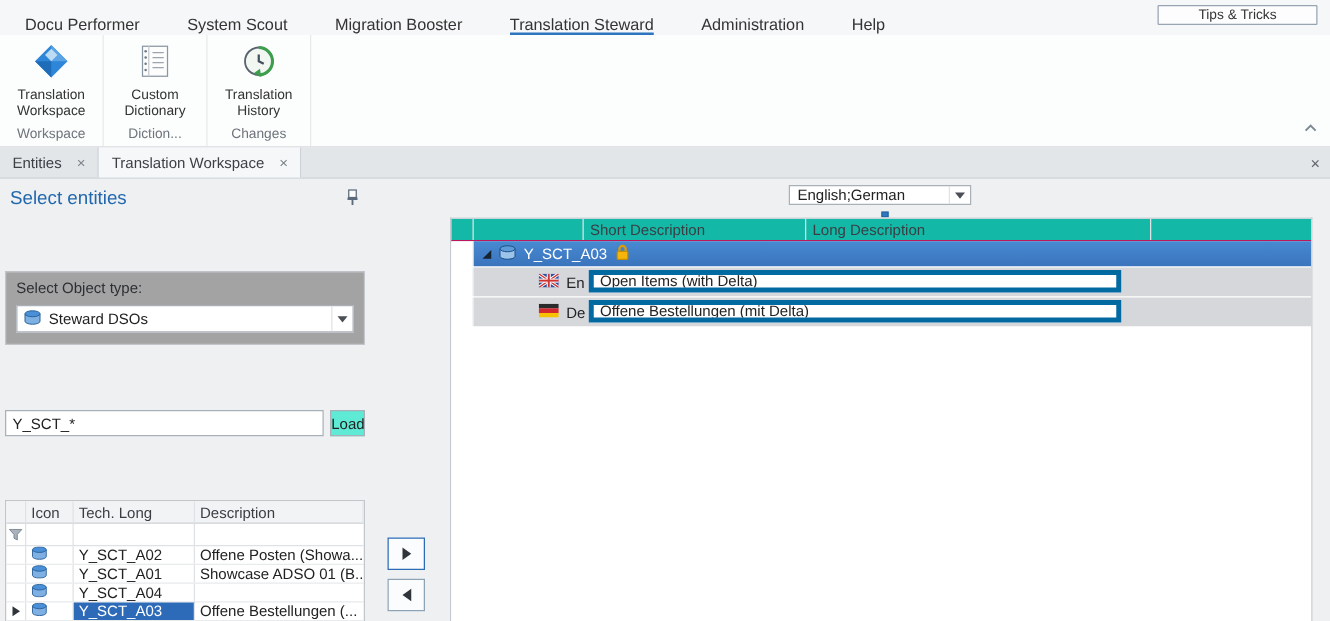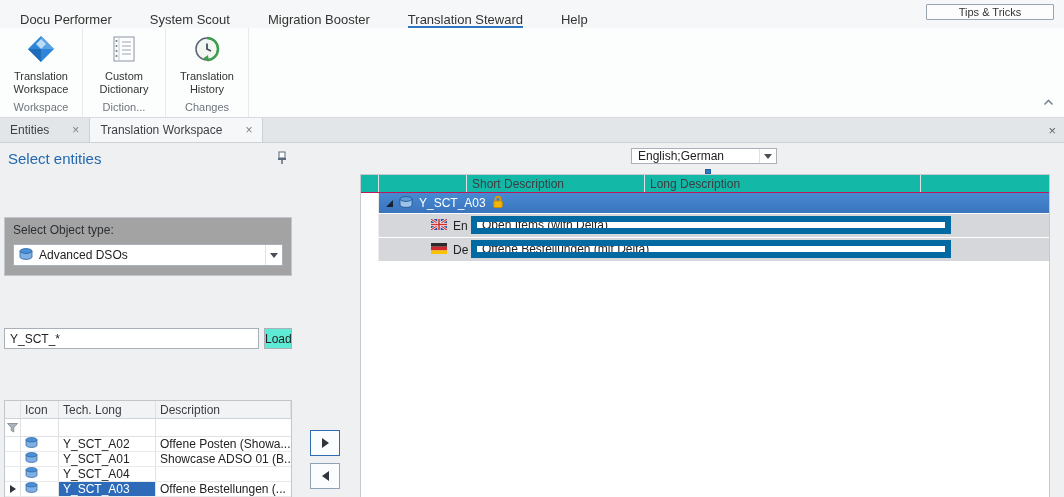--- a/index.html
+++ b/index.html
@@ -16,21 +16,21 @@
   .ribbon { height:90px; background:#fcfdfd; border-bottom:1px solid #d7dade; display:flex; position:relative; }
   .ribbon-group { display:flex; flex-direction:column; border-right:1px solid #e7e9eb; }
   .rg-buttons { flex:1; display:flex; padding:4px 7px 0 7px; }
   .big-btn { width:68px; display:flex; flex-direction:column; align-items:center; gap:3px; padding-top:2px; }
   .big-btn .btn-label { font-size:11px; line-height:13px; text-align:center; color:#333; width:66px; }
   .rg-caption { height:16px; font-size:11px; color:#6f757c; text-align:center; padding-bottom:2px; }
   .ribbon-collapse { position:absolute; right:10px; bottom:8px; cursor:default; }
 
   
   .doc-tabs { height:25px; background:#e3e6e9; border-bottom:1px solid #cdd1d5; display:flex; position:relative; }
-  .doc-tab { display:flex; align-items:center; gap:23px; padding:0 10px; font-size:12px; color:#3c3f43; border-right:1px solid #cdd1d5; cursor:default; }
+  .doc-tab { display:flex; align-items:center; gap:12px; padding:0 10px; font-size:12px; color:#3c3f43; border-right:1px solid #cdd1d5; cursor:default; }
   .doc-tab.active { background:#f6f7f9; }
   .tab-close { font-size:12px; color:#7d838a; line-height:1; }
   .bar-close { position:absolute; right:8px; top:0; bottom:0; display:flex; align-items:center; color:#5f656c; font-size:13px; }
 
   
   .main { position:absolute; top:143px; left:0; right:0; bottom:0; display:flex; background:#eef0f2; overflow:hidden; }
 
   
   .left-panel { width:296px; display:flex; flex-direction:column; position:relative;gap:46px; }
   .lp-header { height:26px; display:flex; align-items:center; padding:4px 8px 0 8px; }
@@ -87,31 +87,32 @@
   .hshort { width:178px; }
   .hlong { width:276px; }
   .hfill { flex:1; border-right:none; }
   .grid-row { display:flex; border-bottom:1px solid #fff; }
   .rg-ind { width:18px; background:#fff; border-right:1px solid #e8eaec; }
   .node-bar { flex:1; height:20px; background:linear-gradient(#478ad2,#3a74bd); display:flex; align-items:center; gap:6px; padding-left:7px; color:#fff; cursor:default; }
   .exp-glyph { width:0; height:0; border-left:7px solid transparent; border-bottom:7px solid #16222f; }
   .node-name { font-size:12px; color:#fff; }
   .tr-bar { flex:1; height:23px; background:#d5d7da; position:relative; display:flex; align-items:center; padding-left:52px; gap:6px; }
   .lang-label { font-size:12px; color:#222; }
-  .sd-input { position:absolute; left:92px; top:2px; width:480px; height:18px; border:6px solid #0369a1; background:#fff; padding:0 5px; font-family:"Liberation Sans",sans-serif; font-size:12px; color:#222; }
+  .sd-input { position:absolute; left:92px; top:2px; width:426px; height:18px; border:4px solid #0369a1; background:#fff; padding:0 5px; font-family:"Liberation Sans",sans-serif; font-size:12px; color:#222; }
   .rg-filler { flex:1; background:#fff; }
 </style>
 </head>
 <body>
 
 <div class="menubar">
   <div class="menu-item">Docu Performer</div>
   <div class="menu-item">System Scout</div>
   <div class="menu-item">Migration Booster</div>
   <div class="menu-item active">Translation Steward</div>
+  <div class="menu-item">Administration</div>
   <div class="menu-item">Help</div>
   <div class="tips-btn">Tips &amp; Tricks</div>
 </div>
 
 <div class="ribbon">
   <div class="ribbon-group">
     <div class="rg-buttons">
       <div class="big-btn">
         <span>
           <svg width="30" height="30" viewBox="0 0 30 30">
@@ -204,21 +205,21 @@
 
     <div class="groupbox">
       <div class="gb-label">Select Object type:</div>
       <div class="combo">
         <span>
           <svg width="14" height="12" viewBox="0 0 14 12">
             <path d="M1 3 v6 a6 2.4 0 0 0 12 0 v-6" fill="#7fb0e4" stroke="#2a6099" stroke-width="0.8"></path>
             <ellipse cx="7" cy="3" rx="6" ry="2.4" fill="#4a90d9" stroke="#2a6099" stroke-width="0.8"></ellipse>
           </svg>
         </span>
-        <span class="combo-text">Advanced DSOs</span>
+        <span class="combo-text">Steward DSOs</span>
         <span class="combo-arrow-btn">
             <span class="arrow-down"></span>
           </span>
       </div>
     </div>
 
     <div class="filter-row">
       <input class="name-input" value="Y_SCT_*" style="">
       <button class="load-btn">Load</button>
     </div>

